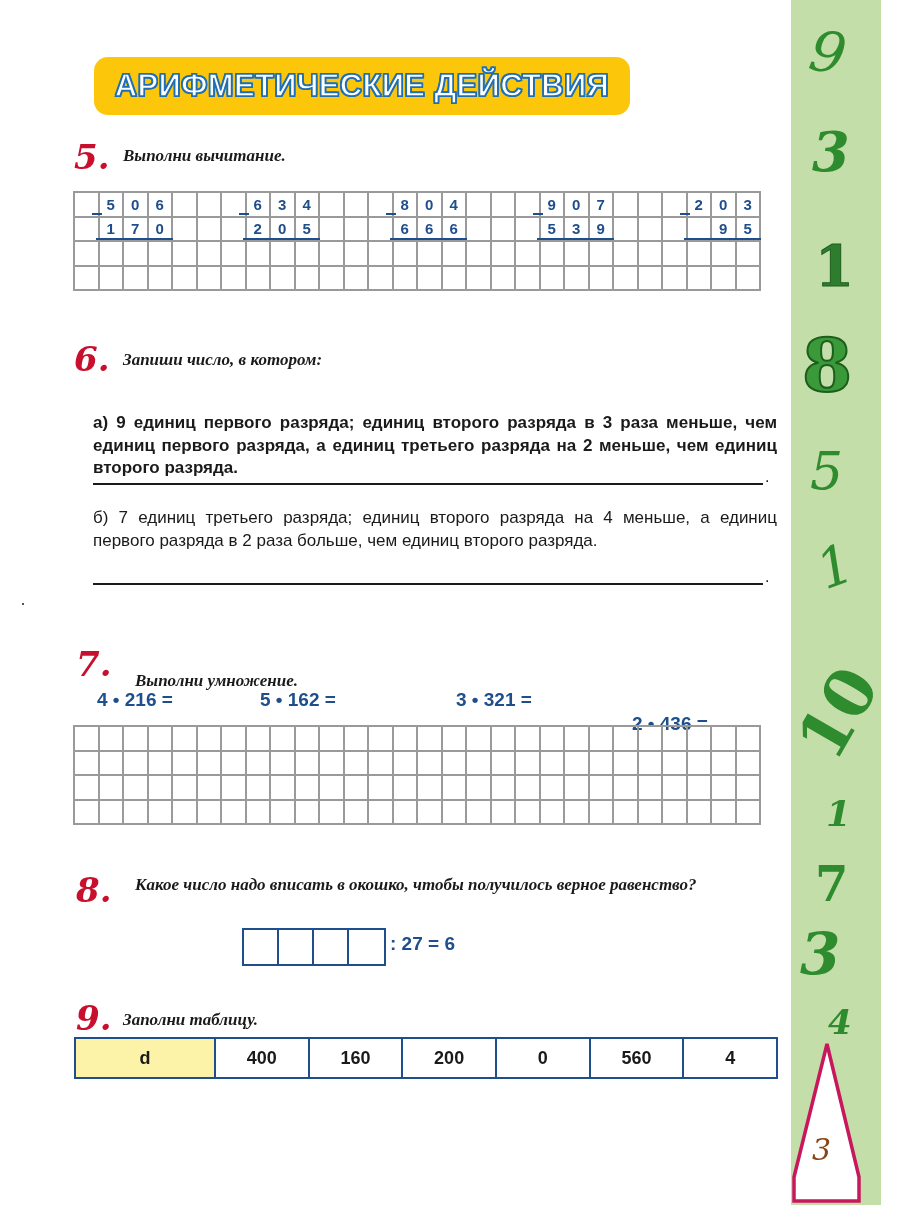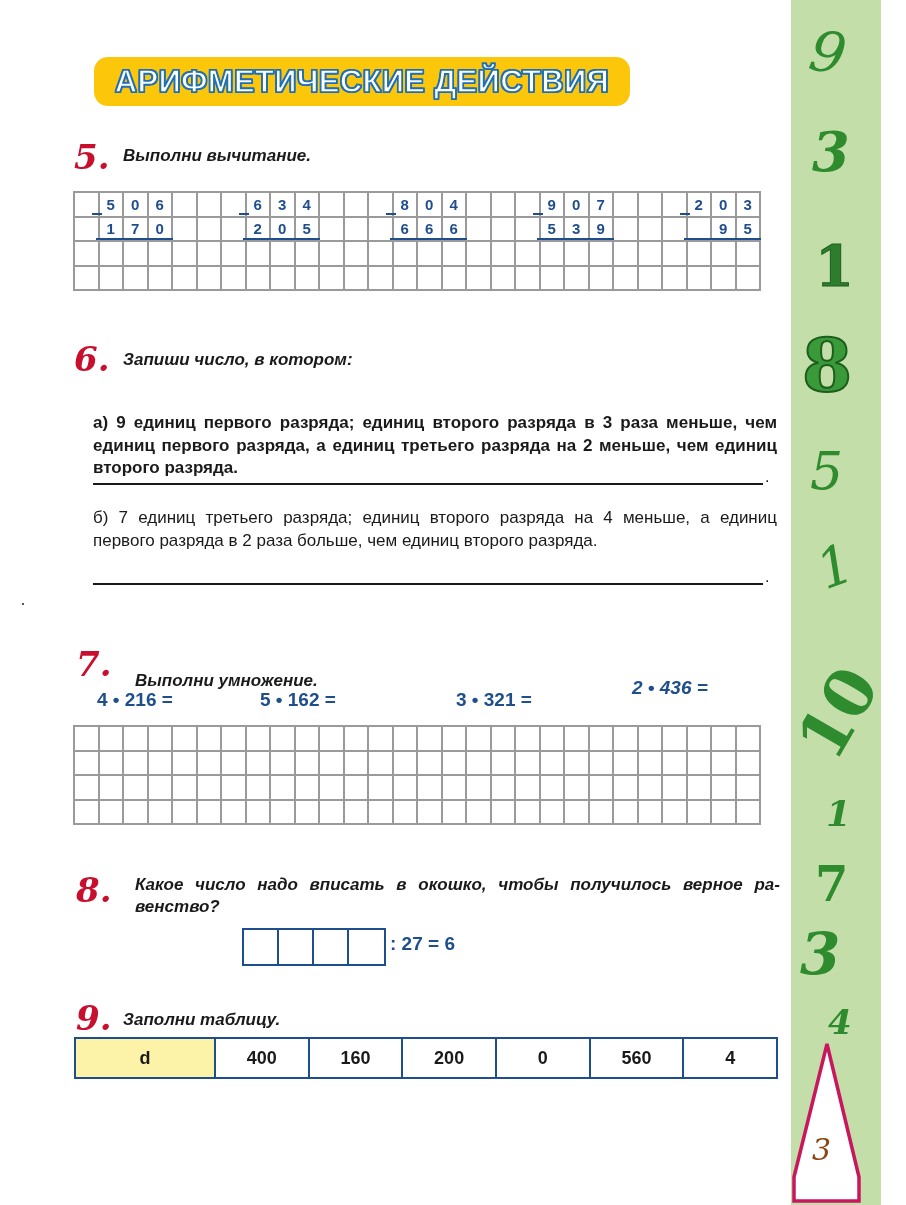--- a/index.html
+++ b/index.html
@@ -1,38 +1,38 @@
 <!DOCTYPE html>
 <html><head>
 <meta charset="utf-8">
 <style>
   * { box-sizing: border-box; margin: 0; padding: 0; }
   html, body { width: 906px; height: 1205px; background: #ffffff; overflow: hidden; }
   body { position: relative; font-family: "Liberation Sans", sans-serif; color: #1a1a1a; }
 
   
   .banner {
-    position: absolute; left: 94px; top: 57px; width: 536px; height: 49px;
+    position: absolute; left: 94px; top: 57px; width: 536px; height: 58px;
     background: #fcc70a; border-radius: 14px;
     display: flex; align-items: center; justify-content: center; text-align: center;
   }
   .banner-text {
     font-family: "Liberation Sans", sans-serif; font-weight: bold; font-size: 31px;
     color: #ffffff; letter-spacing: 0.3px;
     -webkit-text-stroke: 1.4px #1e6fb5;
     text-shadow: 1px 1px 0 #1e6fb5, -1px -1px 0 #1e6fb5, 1px -1px 0 #1e6fb5, -1px 1px 0 #1e6fb5;
   }
 
   
   .task-num {
     position: absolute; font-family: "DejaVu Serif", serif; font-style: italic; font-weight: bold;
     color: #c8102e; font-size: 34px; line-height: 1;
   }
   .task-title {
-    position: absolute; font-family: Liberation Sans, sans-serif; font-style: italic; font-weight: bold;
+    position: absolute; font-family: Liberation Serif, serif; font-style: italic; font-weight: bold;
     font-size: 17px; color: #1a1a1a;
   }
 
   
   .grid {
     position: absolute;
     display: grid;
     border-top: 2px solid #9a9a9a; border-left: 2px solid #9a9a9a;
   }
   .grid .cell {
@@ -228,21 +228,21 @@
 <div class="answer-line" style="left:93px;top:583px;width:670px;"></div>
 <div class="answer-dot" style="left:765px;top:568px;">.</div>
 
 <div class="speck"></div>
 
 <div class="task-num" style="left:76px;top:647px;">7.</div>
 <div class="task-title" style="left:135px;top:655px;margin-top:16px;">Выполни умножение.</div>
 <div class="expr" style="left:97px;top:689px;">4 • 216 =</div>
 <div class="expr" style="left:260px;top:689px;">5 • 162 =</div>
 <div class="expr" style="left:456px;top:689px;">3 • 321 =</div>
-<div class="expr" style="left:632px;top:677px;font-style:italic;">2 • 436 =</div>
+<div class="expr" style="left:632px;top:713px;">2 • 436 =</div>
 <div id="grid7" class="grid" style="left:73px;top:725px;grid-template-columns:repeat(28,24.5px);grid-template-rows:repeat(4,24.5px);">
     <div class="cell"></div>
     <div class="cell"></div>
     <div class="cell"></div>
     <div class="cell"></div>
     <div class="cell"></div>
     <div class="cell"></div>
     <div class="cell"></div>
     <div class="cell"></div>
     <div class="cell"></div>

